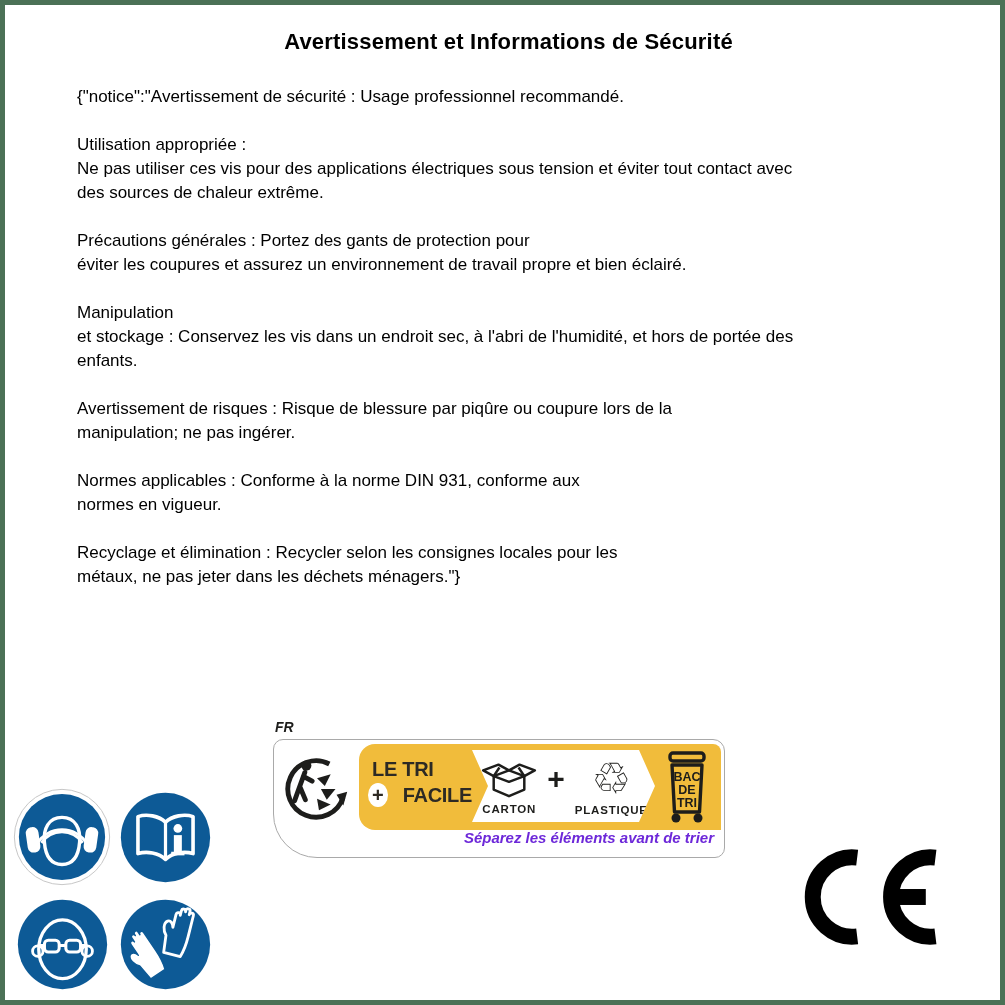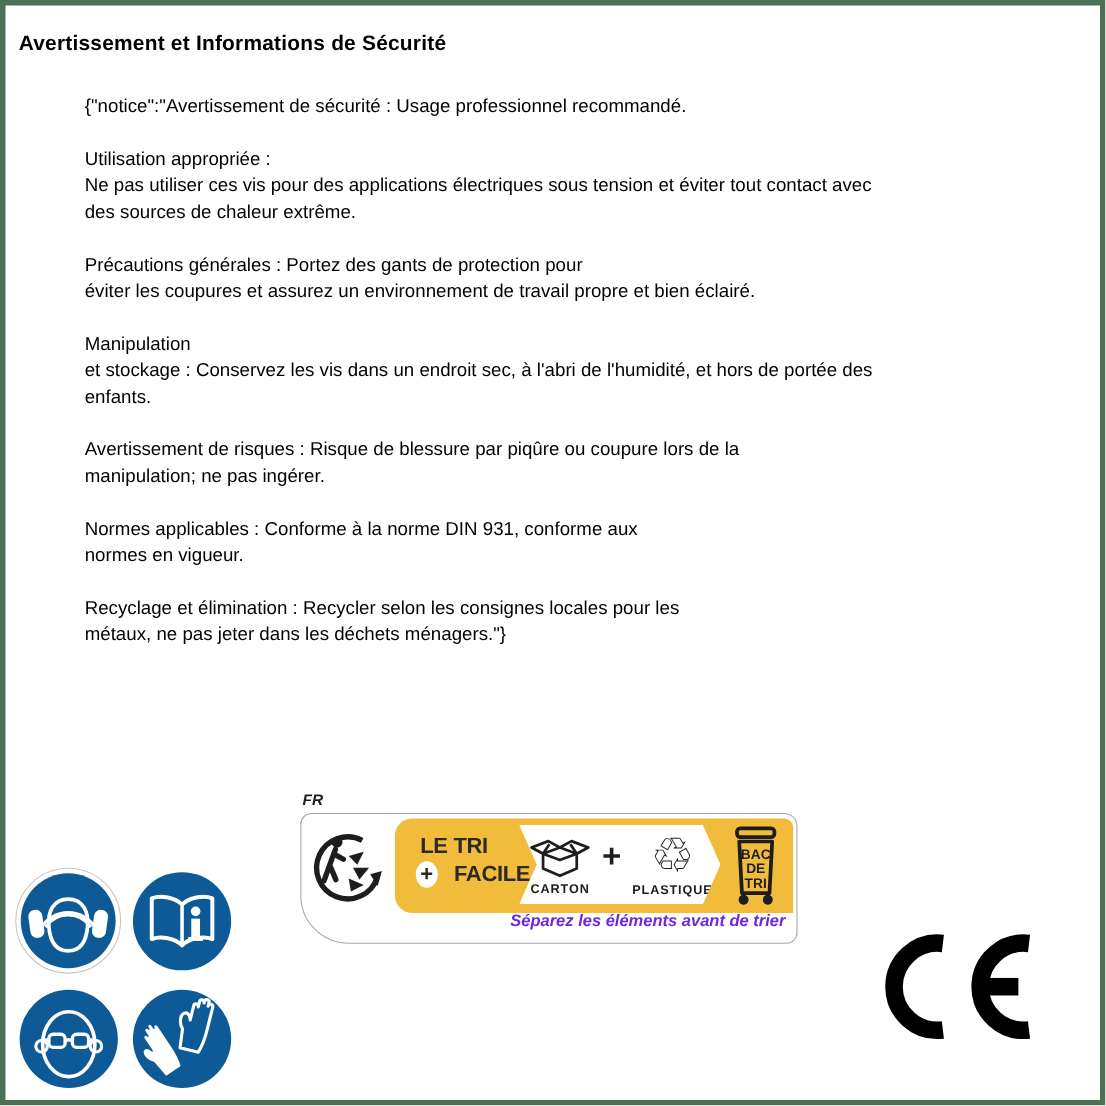--- a/index.html
+++ b/index.html
@@ -1,41 +1,41 @@
 <!DOCTYPE html>
 <html><head>
 <meta charset="utf-8">
 <style>
   html,body{margin:0;padding:0;background:#fff;}
   .sheet{
     position:relative;width:1005px;height:1005px;box-sizing:border-box;
     border:5px solid #4b7156;background:#fff;overflow:hidden;
     font-family:"Liberation Sans",sans-serif;color:#000;
   }
-  .title{position:absolute;top:24px;left:0;right:0;
-    font-size:19px;font-weight:bold;letter-spacing:.2px;margin-left:12px;}
+  .title{position:absolute;top:24px;left:0;right:0;text-align:center;
+    font-size:22px;font-weight:bold;letter-spacing:.2px;margin-left:12px;}
   .body-text{position:absolute;left:72px;top:80px;width:915px;
     font-size:17px;line-height:24px;}
   .para{white-space:pre-line;margin:0 0 24px 0;}
 
   
   .micon{position:absolute;}
 
   
   .fr-code{position:absolute;left:270px;top:714px;font-size:14px;font-weight:bold;color:#1d1d1b;font-style:italic;}
   .tri-frame{position:absolute;left:268px;top:734px;width:452px;height:119px;
     box-sizing:border-box;border:1.5px solid #a9a9a9;background:#fff;
     border-radius:10px 12px 10px 44px;}
   .tri-row{position:absolute;left:3px;top:4px;right:3px;height:86px;display:flex;}
   .triman-box{width:82px;display:flex;align-items:center;justify-content:center;}
   .tri-bar{position:relative;flex:1;background:#f1bc3b;border-radius:16px 8px 0 16px;}
   .tri-window{position:absolute;left:113px;width:183px;top:6px;bottom:8px;background:#fff;
     clip-path:polygon(0 0, calc(100% - 16px) 0, 100% 50%, calc(100% - 16px) 100%, 0 100%, 16px 50%);
     display:flex;align-items:center;justify-content:center;gap:8px;padding:0 24px 0 26px;box-sizing:border-box;}
-  .brand{position:absolute;left:0;top:0;width:113px;height:100%;color:#2d2a24;padding-left:10px;}
+  .brand{position:absolute;left:0;top:0;width:113px;height:100%;color:#2d2a24;}
   .brand-top{margin:14px 0 2px 13px;font-size:20px;font-weight:800;letter-spacing:-.3px;}
   .brand-row{display:flex;align-items:center;margin-left:9px;}
   .plus-circle{width:24px;height:24px;border-radius:50%;background:#fff;color:#2d2a24;
     display:flex;align-items:center;justify-content:center;font-size:20px;font-weight:900;line-height:1;}
   .brand-bottom{font-size:20px;font-weight:800;letter-spacing:-.3px;margin-left:15px;}
   .mat{display:flex;flex-direction:column;align-items:center;}
   .mat-label{font-size:11.5px;font-weight:bold;letter-spacing:.8px;color:#1d1d1b;margin-top:2px;}
   .mat-sep{font-size:30px;font-weight:900;color:#1d1d1b;margin:0 2px 14px 2px;}
   .plastique-glyph{font-family:"DejaVu Sans",sans-serif;font-size:44px;line-height:46px;color:#1d1d1b;}
   .bin-box{position:absolute;right:0;top:0;width:68px;height:100%;

